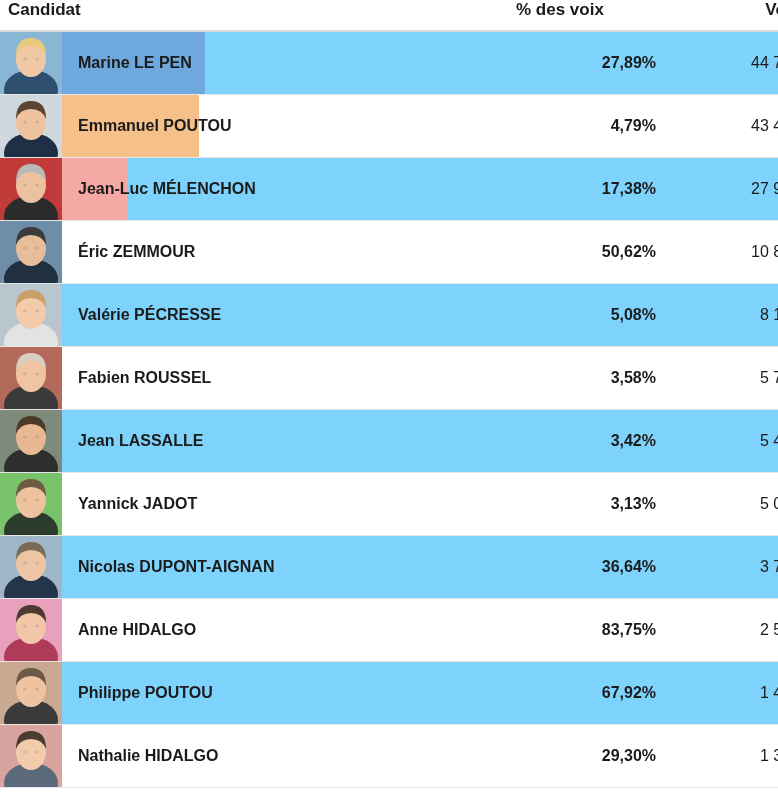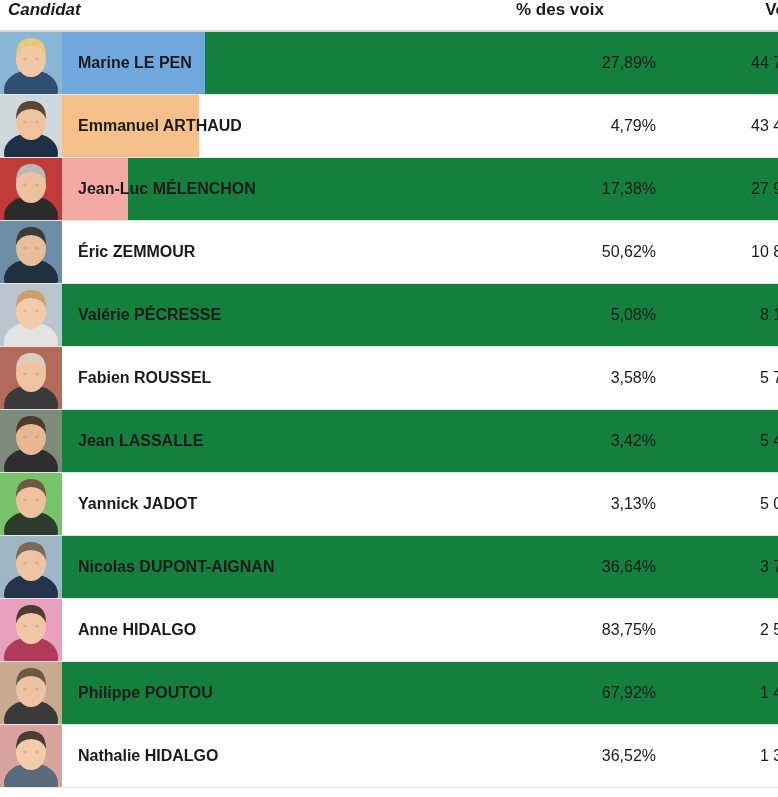--- a/index.html
+++ b/index.html
@@ -25,37 +25,36 @@
     color: #1b1b1b;
     padding: 0 0 10px 0;
     vertical-align: bottom;
     border-bottom: 2px solid #d9d9d9;
     background: #ffffff;
   }
   th.col-candidate {
     text-align: left;
     padding-left: 8px;
     width: 508px;
-    font-style: italic;
   }
   th.col-pct {
     text-align: left;
     width: 140px;
     padding-right: 14px;
   }
   th.col-votes {
     text-align: right;
     width: 130px;
     padding-right: 10px;
   }
   .row {
     height: 62px;
   }
   .row.odd td {
-    background: #15803d;
+    background: #7dd3fc;
     margin-top: 12px;
   }
   .row.even td {
     background: #ffffff;
   }
   td {
     padding: 0;
     vertical-align: middle;
     border-bottom: 1px solid #e6e6e6;
   }
@@ -93,20 +92,21 @@
     font-weight: bold;
     color: #1b1b1b;
     z-index: 3;
     white-space: nowrap;
   }
   td.cell-pct {
     text-align: right;
     font-size: 16px;
     color: #1b1b1b;
     padding-right: 14px;
+    font-weight: bold;
   }
   td.cell-votes {
     text-align: right;
     font-size: 16px;
     color: #1b1b1b;
     padding-right: 10px;
   }
 </style>
 </head>
 <body>
@@ -144,21 +144,21 @@
           <div class="photo">
             <svg width="62" height="62" viewBox="0 0 62 62">
               <rect x="0" y="0" width="62" height="62" fill="#cfd8dc"></rect>
               <ellipse cx="31" cy="58" rx="27" ry="20" fill="#1f3046"></ellipse>
               <ellipse cx="31" cy="27" rx="15" ry="18" fill="#f0c3a0"></ellipse>
               <path d="M16 24 Q16 6 31 6 Q46 6 46 24 Q42 14 31 14 Q20 14 16 24 Z" fill="#5a4632"></path>
               <ellipse cx="25" cy="27" rx="2" ry="1.6" fill="#33272020"></ellipse>
               <ellipse cx="37" cy="27" rx="2" ry="1.6" fill="#33272020"></ellipse>
             </svg>
           </div>
-          <div class="cand-name">Emmanuel ARTHAUD</div>
+          <div class="cand-name">Emmanuel POUTOU</div>
         </td>
         <td class="cell-pct">4,79%</td>
         <td class="cell-votes">43 497</td>
       </tr>
       <tr class="row odd">
         <td class="cell-candidate">
           <div class="bar" style="width: 128px; background: rgb(244, 169, 164);"></div>
           <div class="photo">
             <svg width="62" height="62" viewBox="0 0 62 62">
               <rect x="0" y="0" width="62" height="62" fill="#c23b3b"></rect>
@@ -326,17 +326,17 @@
               <rect x="0" y="0" width="62" height="62" fill="#d9a3a0"></rect>
               <ellipse cx="31" cy="58" rx="27" ry="20" fill="#5a6a7a"></ellipse>
               <ellipse cx="31" cy="27" rx="15" ry="18" fill="#f2cbaa"></ellipse>
               <path d="M16 24 Q16 6 31 6 Q46 6 46 24 Q42 14 31 14 Q20 14 16 24 Z" fill="#4a3c32"></path>
               <ellipse cx="25" cy="27" rx="2" ry="1.6" fill="#33272020"></ellipse>
               <ellipse cx="37" cy="27" rx="2" ry="1.6" fill="#33272020"></ellipse>
             </svg>
           </div>
           <div class="cand-name">Nathalie HIDALGO</div>
         </td>
-        <td class="cell-pct">36,52%</td>
+        <td class="cell-pct">29,30%</td>
         <td class="cell-votes">1 304</td>
       </tr>
     </tbody>
 </table>
 
 </body></html>

